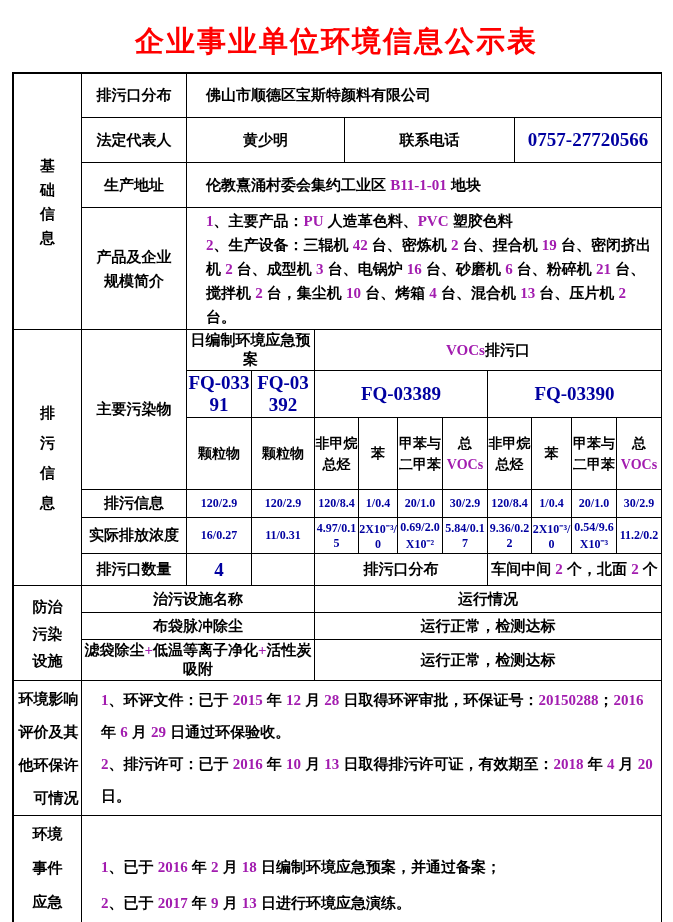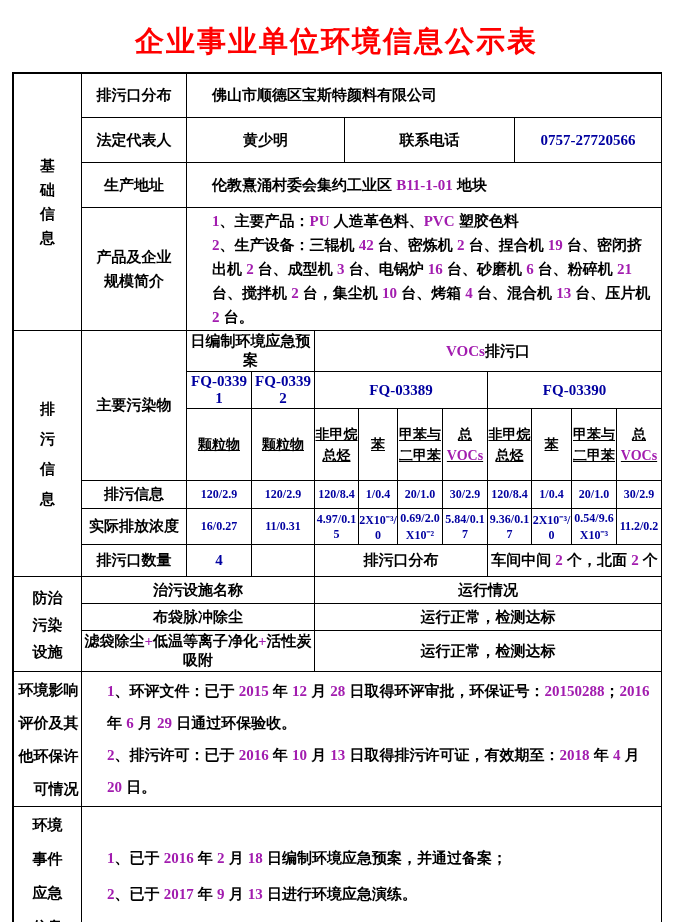--- a/index.html
+++ b/index.html
@@ -2,39 +2,39 @@
 <html><head>
 <meta charset="utf-8">
 <style>
   html,body{margin:0;padding:0;}
   body{width:673px;height:922px;background:#ffffff;font-family:"Liberation Sans",sans-serif;font-weight:700;color:#000;}
   .title{color:#ff0000;text-align:center;font-size:29px;letter-spacing:2px;margin:0;padding:22px 0 10px 0;font-family:"Liberation Serif",serif;font-weight:700;}
   .tw{margin-left:12px;width:648px;border:1px solid #000;}
   table{border-collapse:collapse;table-layout:fixed;width:648px;margin-top:-1px;}
   table:first-child{margin-top:0;}
   td{border:1px solid #000;text-align:center;vertical-align:middle;font-size:15px;padding:1px;overflow:hidden;}
-  .left{text-align:left;padding-left:25px;padding-right:4px;}
+  .left{text-align:left;padding-left:19px;padding-right:4px;}
   .lab{font-size:15px;}
   .vcell{vertical-align:middle;}
   .vlabel{margin:0 auto;word-break:break-all;text-align:center;}
   .w1{width:17px;}.w2{width:33px;}.w4{width:62px;text-align:right;}
   .lh24{line-height:24px;}.lh30{line-height:30px;}.lh27{line-height:27px;}
   .lh33{line-height:33px;}.lh34{line-height:34px;}.lh29{line-height:29px;}
   .w5{width:80px;margin:0 auto;line-height:24px;}
   .para{text-align:left;}
   .plh23{line-height:23px;}
   .plh32{line-height:32px;}
   .plh35{line-height:35px;}
   .num{color:#0000a0;font-family:"Liberation Serif",serif;font-weight:700;word-break:break-all;}
-  .fq{font-size:15px;margin-left:24px;}
+  .fq{font-size:19px;margin-left:24px;}
   .sm{font-size:12px;padding:1px 0;}
   .pol{font-size:14px;line-height:21px;padding:1px 0;}
   .lat{color:#a21caf;font-family:"Liberation Serif",serif;}
   .h44{height:44px;}.h45{height:45px;}.h95{height:95px;}
-  .h33{height:33px;}.h30{height:30px;}.h72{height:72px;text-decoration:underline;}.h28{height:28px;}.h36{height:36px;padding-left:42px;}.h32{height:32px;}
+  .h33{height:33px;}.h30{height:30px;}.h72{height:72px;}.h28{height:28px;}.h36{height:36px;padding-left:42px;}.h32{height:32px;}
   .h27{height:27px;}
   .h105{height:105px;}.h108{height:108px;}.h70{height:70px;}
 </style>
 </head>
 <body>
 
 <h1 class="title">企业事业单位环境信息公示表</h1>
 
 <div class="tw">
 
@@ -132,21 +132,21 @@
       <td class="num sm">30/2.9</td>
     </tr>
     <tr class="h36">
       <td class="lab">实际排放浓度</td>
       <td class="num sm">16/0.27</td>
       <td class="num sm">11/0.31</td>
       <td class="num sm">4.97/0.15</td>
       <td class="num sm">2X10⁻³/0</td>
       <td class="num sm">0.69/2.0X10⁻²</td>
       <td class="num sm">5.84/0.17</td>
-      <td class="num sm">9.36/0.17</td>
+      <td class="num sm">9.36/0.22</td>
       <td class="num sm">2X10⁻³/0</td>
       <td class="num sm">0.54/9.6X10⁻³</td>
       <td class="num sm">11.2/0.2</td>
     </tr>
     <tr class="h32">
       <td class="lab">排污口数量</td>
       <td class="num fq">4</td>
       <td></td>
       <td class="lab" colspan="4">排污口分布</td>
       <td class="mix" colspan="4">车间中间 <span class="lat">2</span> 个，北面 <span class="lat">2</span> 个</td>

